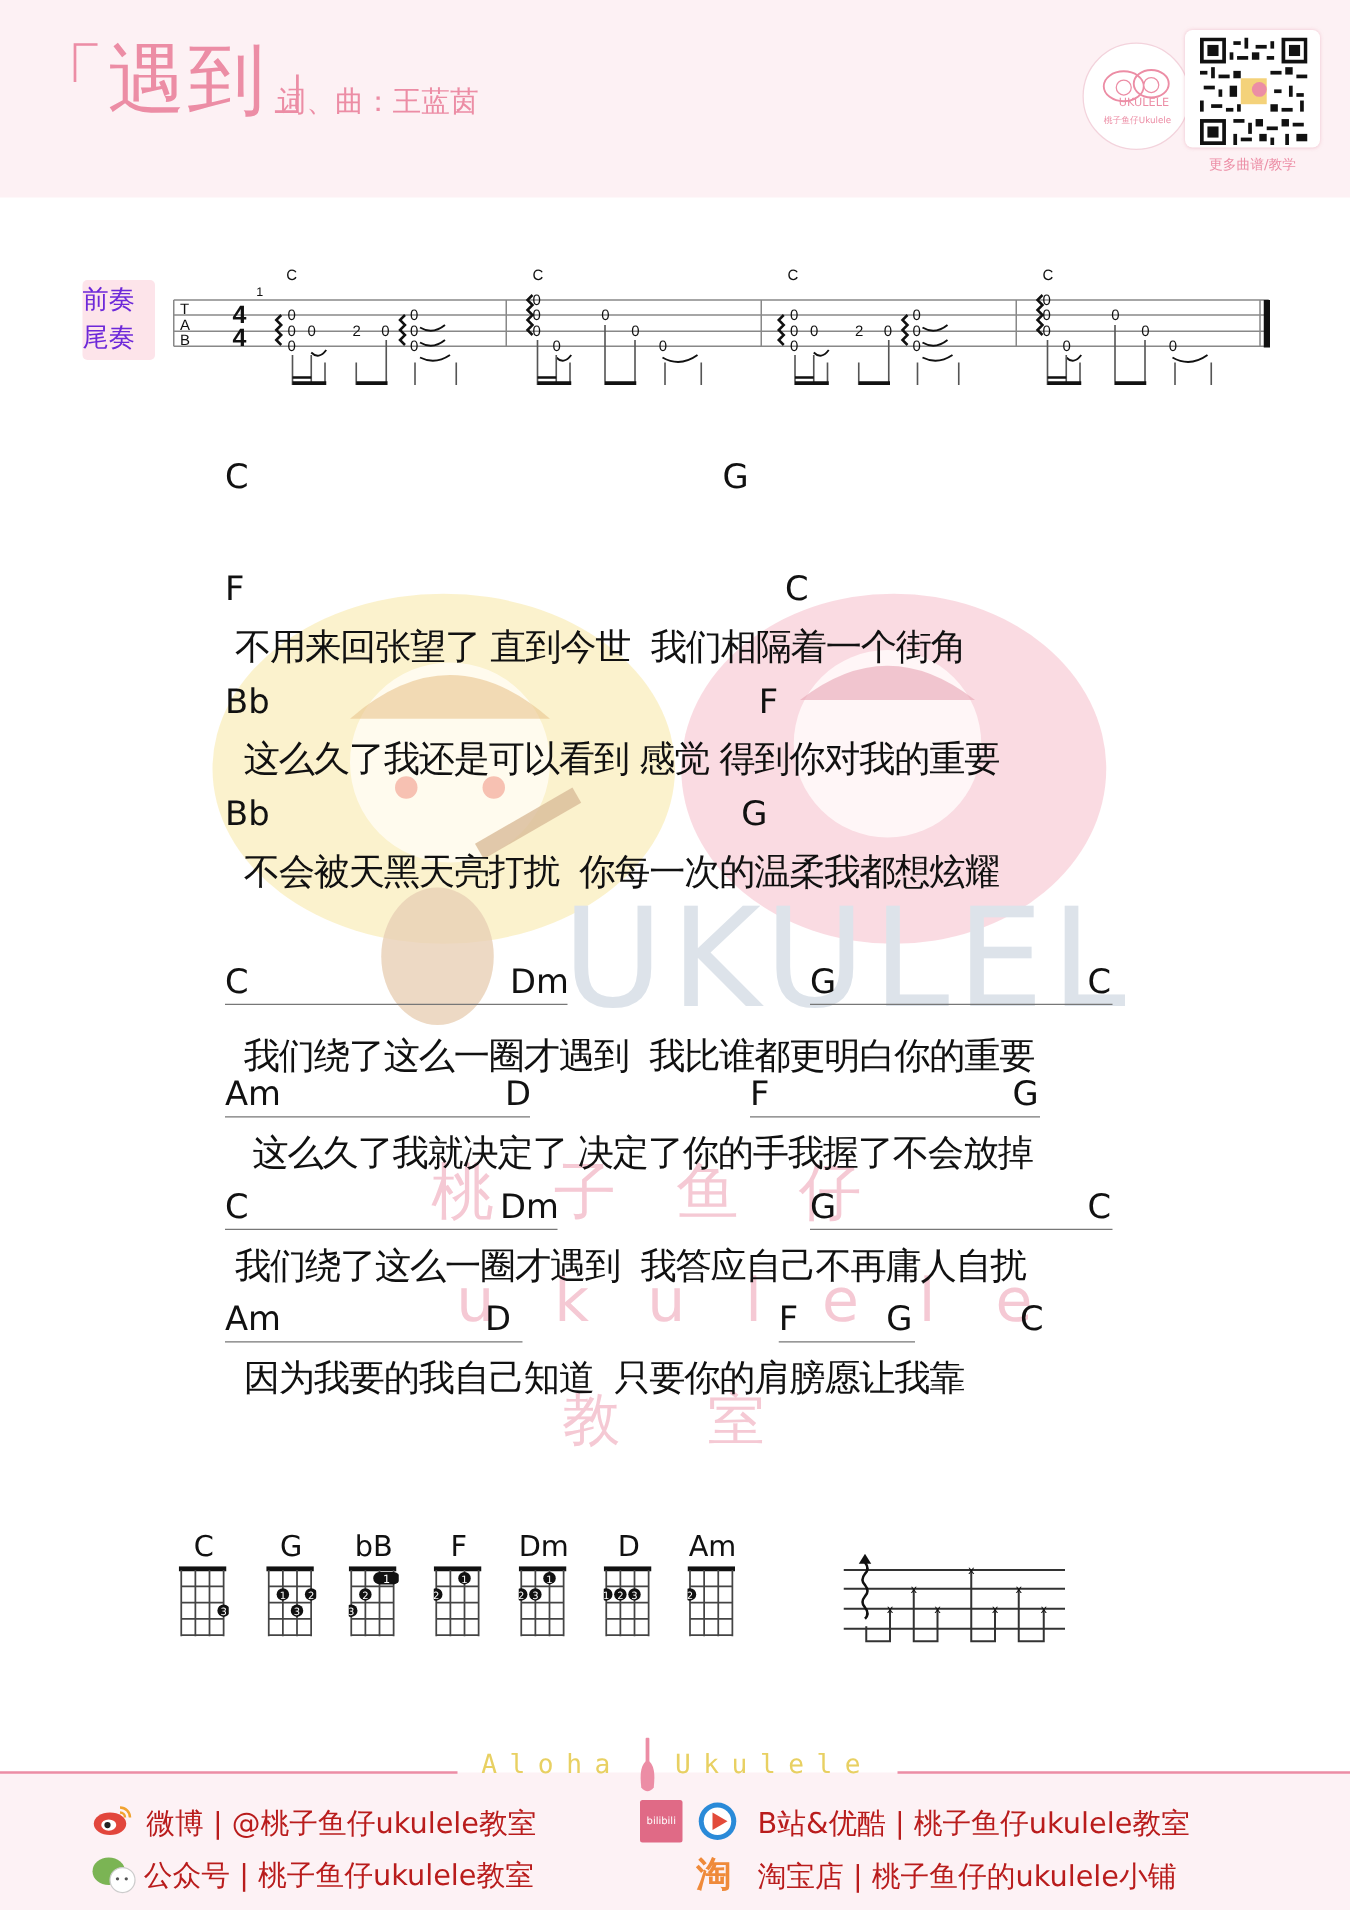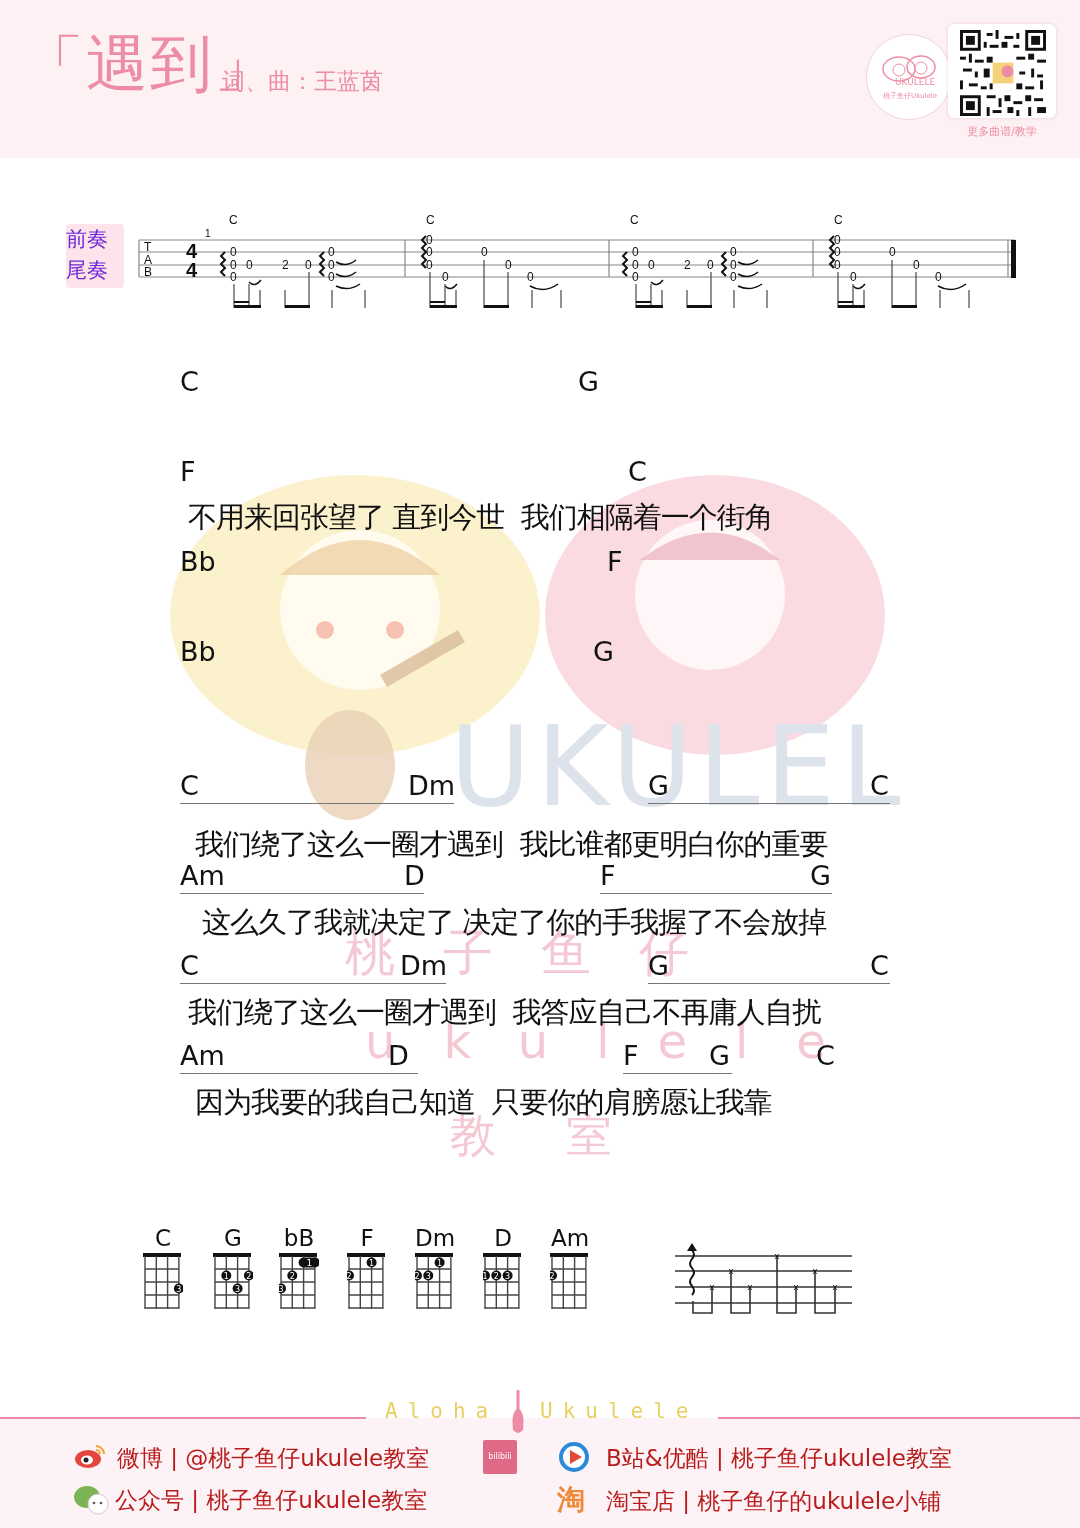--- a/index.html
+++ b/index.html
@@ -283,22 +283,24 @@
 </svg>
 
 <div class="lyrics" id="lyrics">
     <div class="chord" style="left: 180px; top: 366px;">C</div>
     <div class="chord" style="left: 578px; top: 366px;">G</div>
     <div class="chord" style="left: 180px; top: 456px;">F</div>
     <div class="chord" style="left: 628px; top: 456px;">C</div>
     <div class="lyric" style="left: 188px; top: 498px;">不用来回张望了 直到今世  我们相隔着一个街角</div>
     <div class="chord" style="left: 180px; top: 546px;">Bb</div>
     <div class="chord" style="left: 607px; top: 546px;">F</div>
+    <div class="lyric" style="left: 195px; top: 588px;">这么久了我还是可以看到 感觉 得到你对我的重要</div>
     <div class="chord" style="left: 180px; top: 636px;">Bb</div>
     <div class="chord" style="left: 593px; top: 636px;">G</div>
+    <div class="lyric" style="left: 195px; top: 678px;">不会被天黑天亮打扰  你每一次的温柔我都想炫耀</div>
     <div class="chord" style="left: 180px; top: 770px;">C</div>
     <div class="chord" style="left: 408px; top: 770px;">Dm</div>
     <div class="chord" style="left: 648px; top: 770px;">G</div>
     <div class="chord" style="left: 870px; top: 770px;">C</div>
     <div class="uline" style="left: 180px; width: 274px; top: 803px;"></div>
     <div class="uline" style="left: 648px; width: 242px; top: 803px;"></div>
     <div class="lyric" style="left: 195px; top: 813px; margin-top: 12px;">我们绕了这么一圈才遇到  我比谁都更明白你的重要</div>
     <div class="chord" style="left: 180px; top: 860px;">Am</div>
     <div class="chord" style="left: 404px; top: 860px;">D</div>
     <div class="chord" style="left: 600px; top: 860px;">F</div>
@@ -501,21 +503,21 @@
 <div class="foot-text" style="left:117px;top:1443px;">微博 | @桃子鱼仔ukulele教室</div>
 
 <svg class="foot-icon" style="left:72px;top:1484px;" width="40" height="32" viewBox="0 0 40 32">
   <ellipse cx="15" cy="13" rx="13" ry="11" fill="#7bb454"></ellipse>
   <circle cx="26" cy="20" r="10" fill="#fff" stroke="#ccc"></circle>
   <circle cx="22" cy="19" r="1.3" fill="#555"></circle>
     <circle cx="29" cy="19" r="1.3" fill="#555"></circle>
 </svg>
 <div class="foot-text" style="left:115px;top:1485px;">公众号 | 桃子鱼仔ukulele教室</div>
 
-<div class="foot-icon" style="left:483px;top:1440px;width:34px;height:34px;background:#e06a86;border-radius:2px;color:#fff;font-size:8px;text-align:center;line-height:34px;">bilibili</div>
+<div class="foot-icon" style="left:512px;top:1440px;width:34px;height:34px;background:#e06a86;border-radius:2px;color:#fff;font-size:8px;text-align:center;line-height:34px;">bilibili</div>
 <svg class="foot-icon" style="left:557px;top:1440px;" width="34" height="34" viewBox="0 0 34 34">
   <circle cx="17" cy="17" r="15" fill="#2a8ad8"></circle>
   <circle cx="17" cy="17" r="11" fill="#fff"></circle>
   <polygon points="13,10 25,17 13,24" fill="#e24a3a"></polygon>
 </svg>
 <div class="foot-text" style="left:606px;top:1443px;">B站&amp;优酷 | 桃子鱼仔ukulele教室</div>
 
 <div class="foot-icon" style="left:557px;top:1484px;width:34px;height:32px;color:#ef8a3a;font-size:28px;font-weight:bold;line-height:32px;">淘</div>
 <div class="foot-text" style="left:606px;top:1486px;">淘宝店 | 桃子鱼仔的ukulele小铺</div>
 

